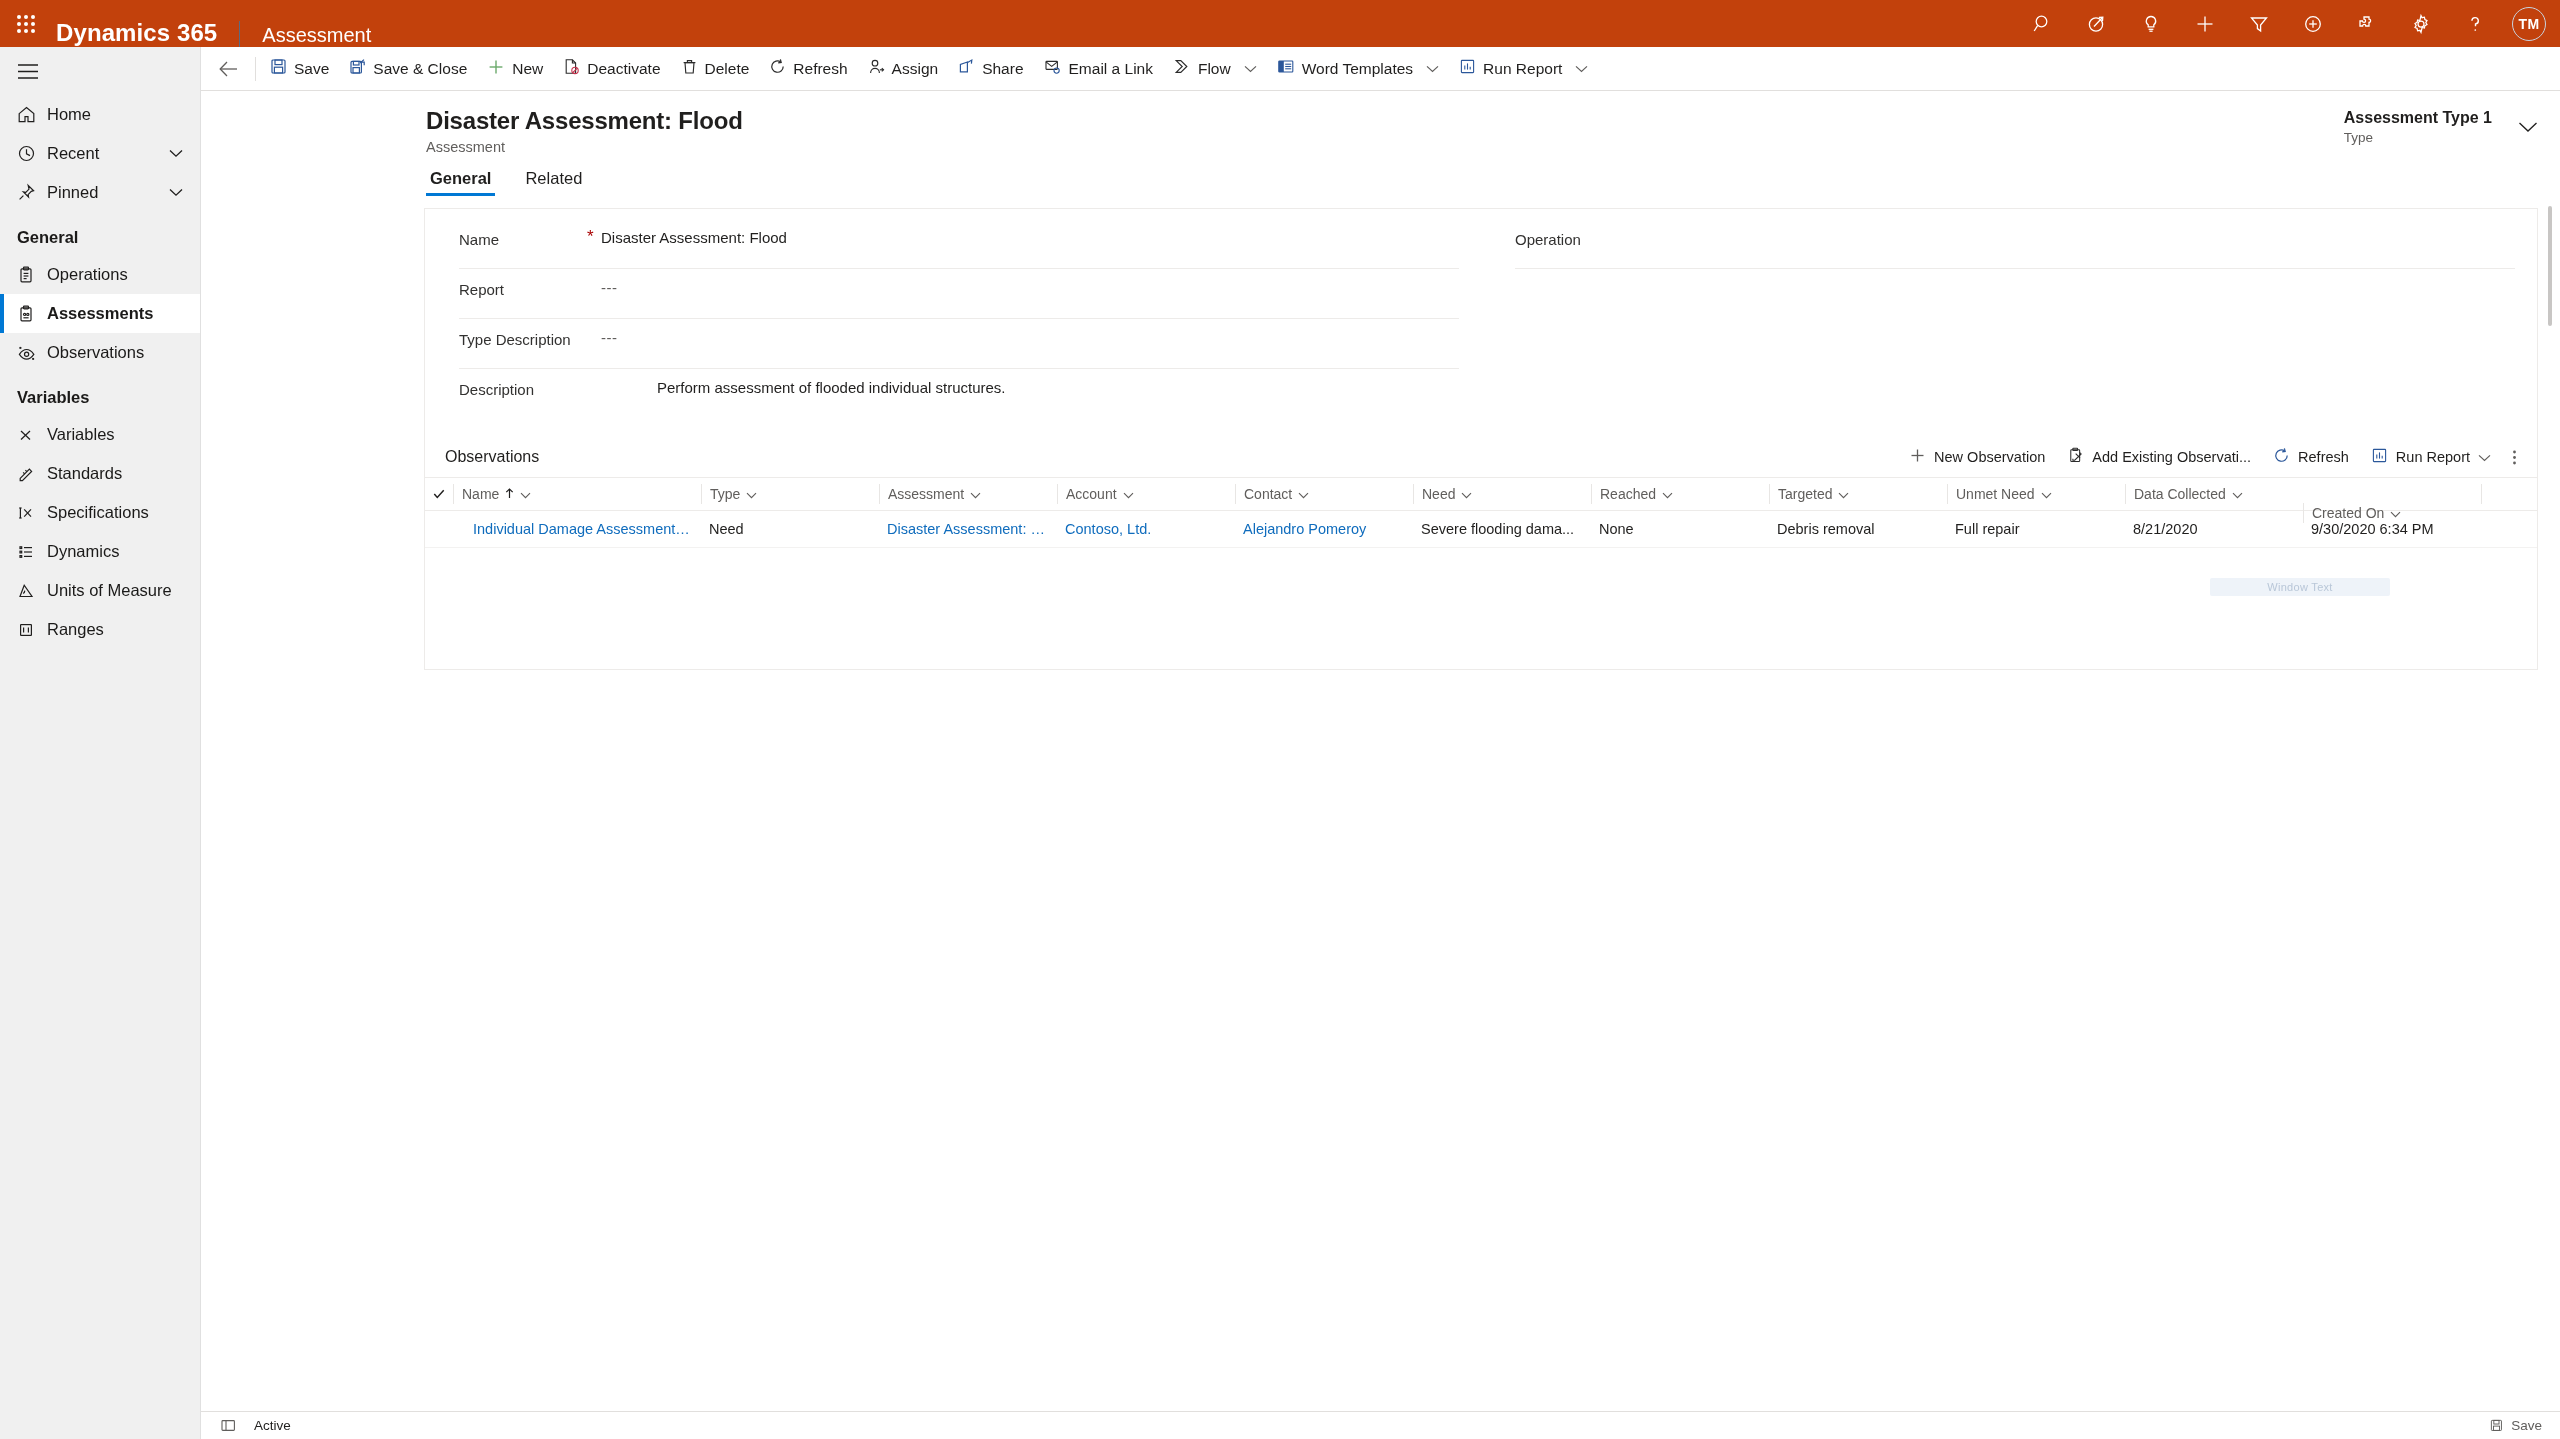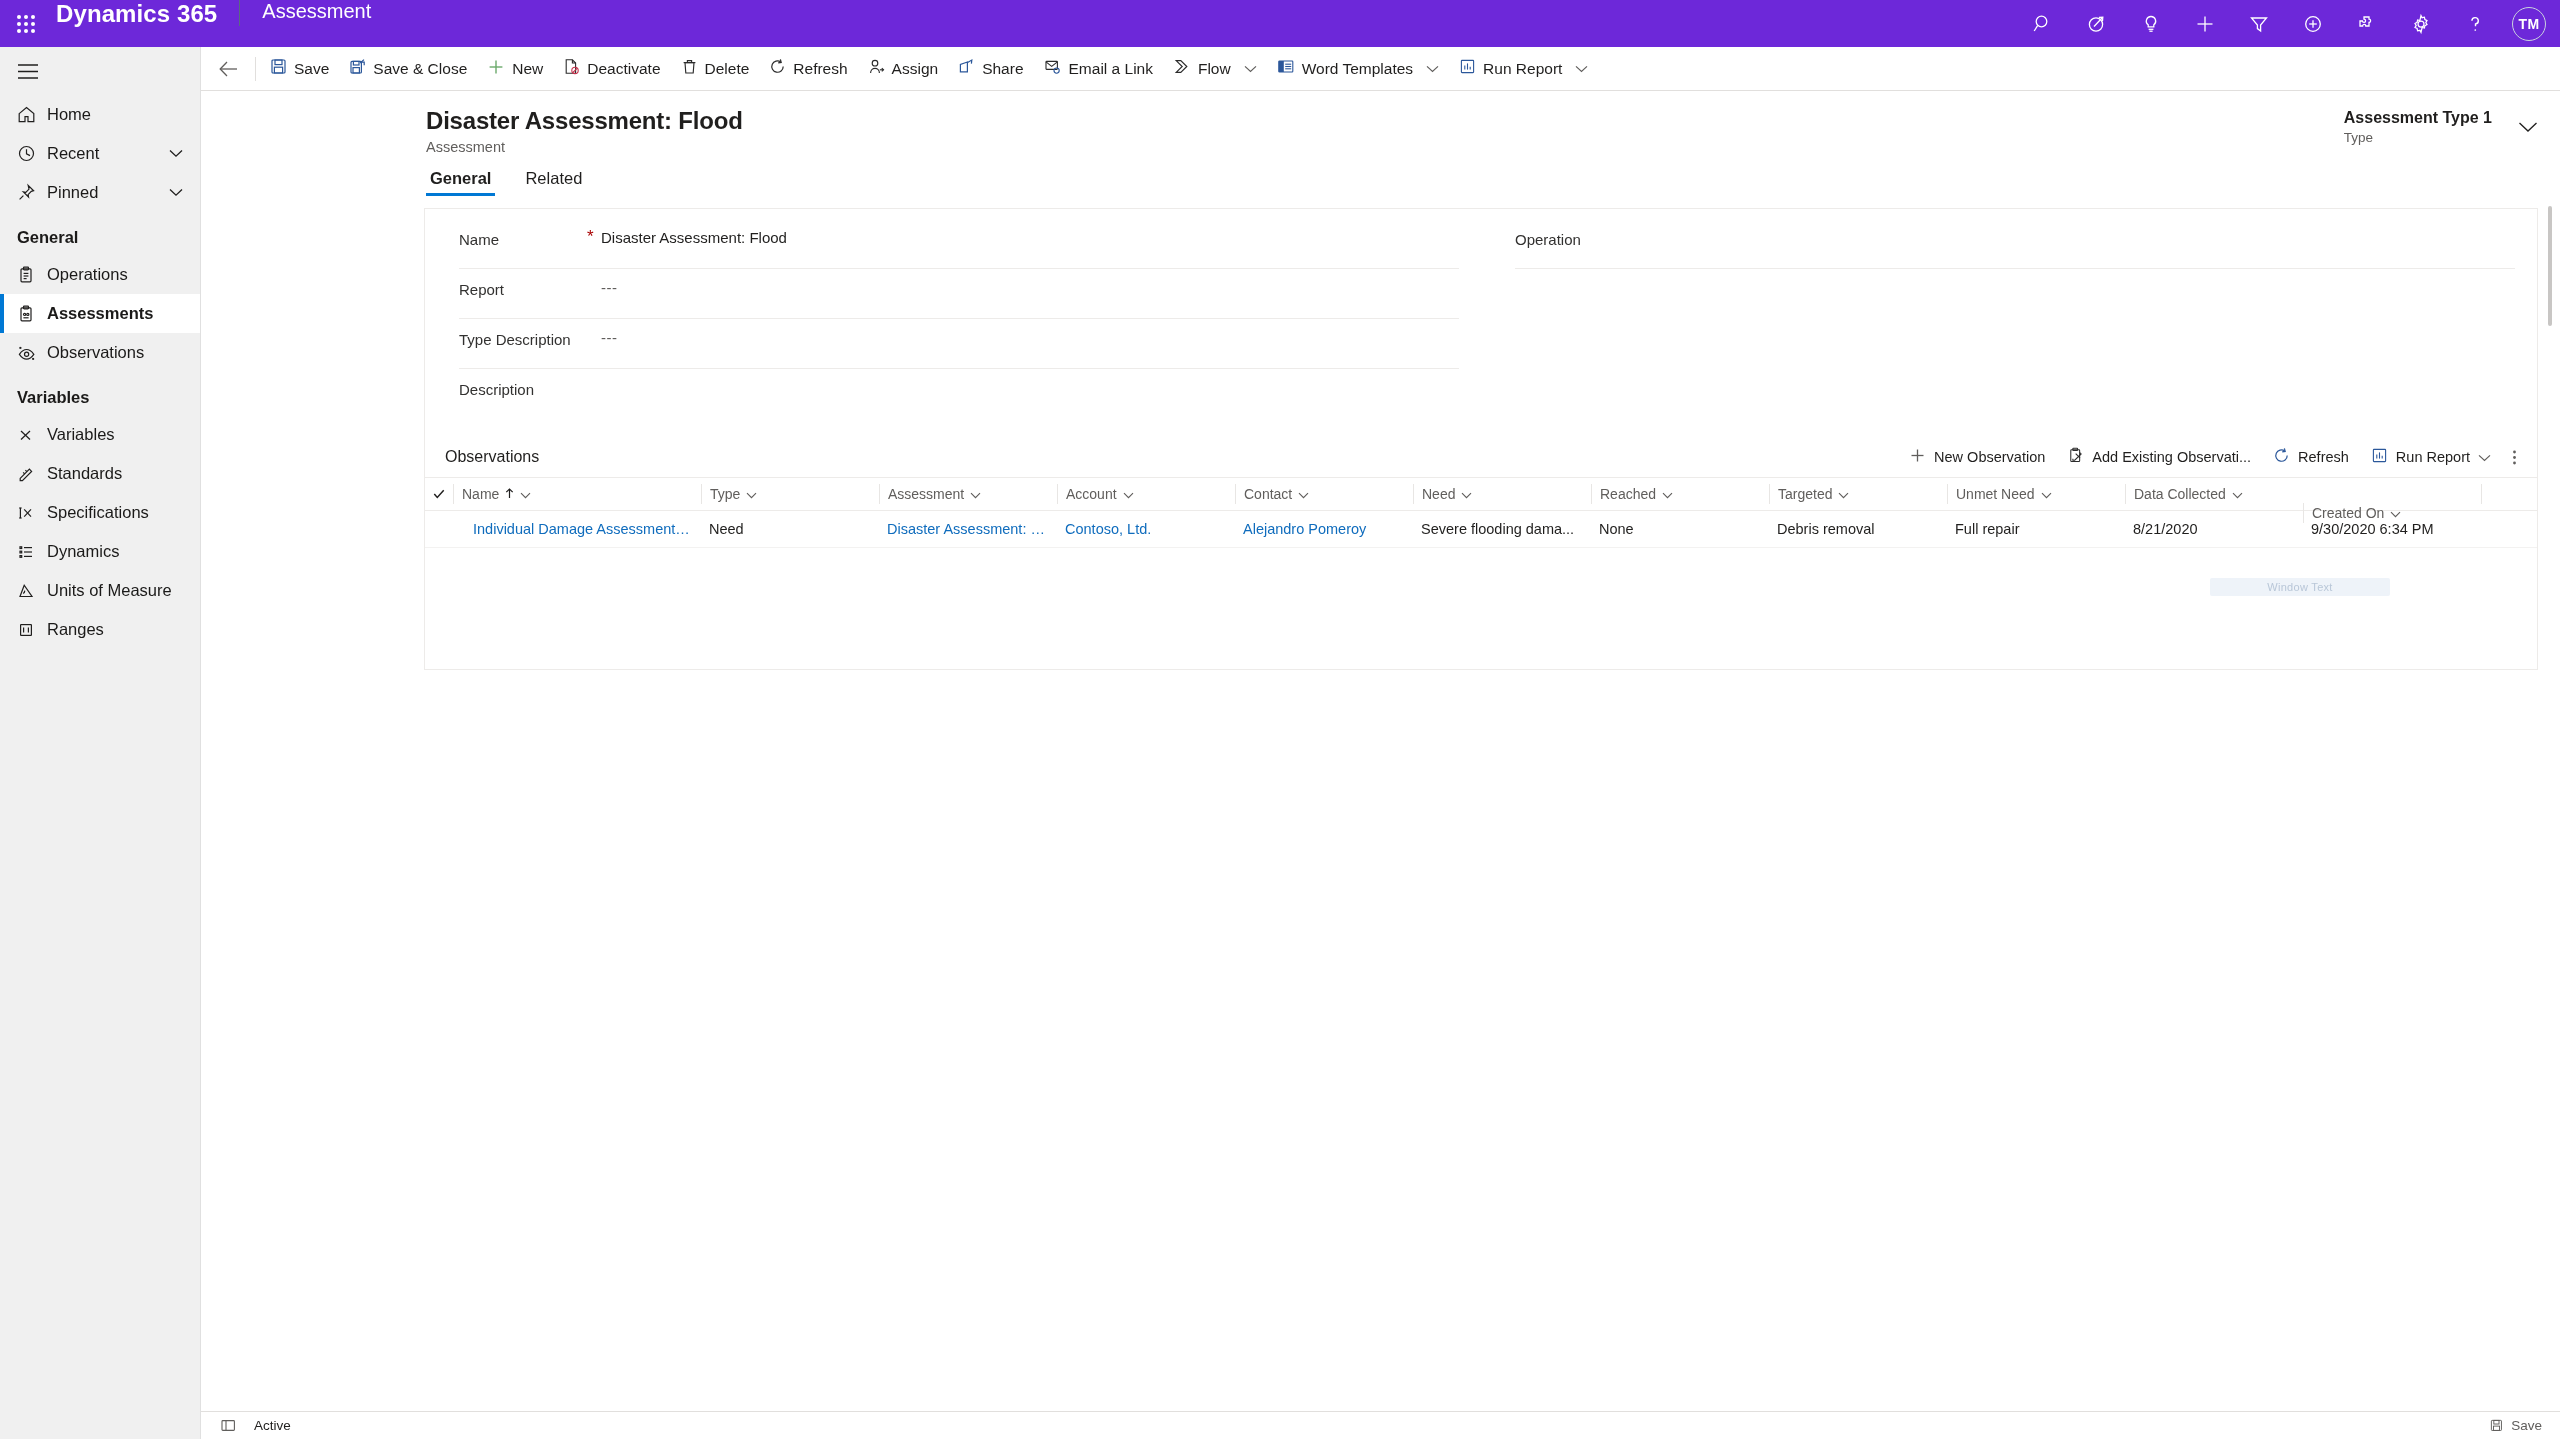--- a/index.html
+++ b/index.html
@@ -7,22 +7,22 @@
     width: 2560px; height: 1439px;
     font-family: "Liberation Sans", sans-serif;
     background: #ffffff;
     overflow: hidden;
     -webkit-font-smoothing: antialiased;
   }
   body { display: flex; flex-direction: column; }
 
   
   .topnav {
-    height: 47px; background: #6d28d9; color: #ffffff;
-    display: flex; align-items: flex-start; flex: 0 0 47px;
+    height: 47px; background: #c2410c; color: #ffffff;
+    display: flex; align-items: flex-end; flex: 0 0 47px;
     position: relative; z-index: 30;
   }
   .waffle { width: 52px; height: 47px; display: flex; align-items: center; justify-content: center; cursor: pointer; }
   .waffle-grid { display: grid; grid-template-columns: repeat(3, 4px); grid-template-rows: repeat(3, 4px); gap: 3px; }
   .waffle-grid i { width: 4px; height: 4px; background: #fff; border-radius: 50%; display: block; }
   .brand { font-size: 24px; font-weight: 700; letter-spacing: .1px; padding: 0 22px 0 4px; cursor: pointer; }
   .nav-divider { width: 1px; height: 26px; background: #5a6a82; }
   .app-name { font-size: 20px; padding-left: 22px; font-weight: 400; cursor: pointer; }
   .topnav-right { margin-left: auto; display: flex; align-items: center; padding-right: 14px; }
   .nav-icon { width: 54px; height: 47px; display: flex; align-items: center; justify-content: center; cursor: pointer; }
@@ -616,20 +616,21 @@
 
             <div class="field-row">
               <div class="field-label">Type Description</div>
               <div class="req-star"></div>
               <div class="field-value muted">---</div>
             </div>
 
             <div class="field-row noline">
               <div class="field-label">Description</div>
               <div class="req-star"></div>
+              <div class="field-value">Perform assessment of flooded individual structures.</div>
             </div>
           </div>
 
           <div class="col col-right">
             <div class="field-row">
               <div class="field-label">Operation</div>
               <div class="req-star"></div>
             </div>
           </div>
         </div>

